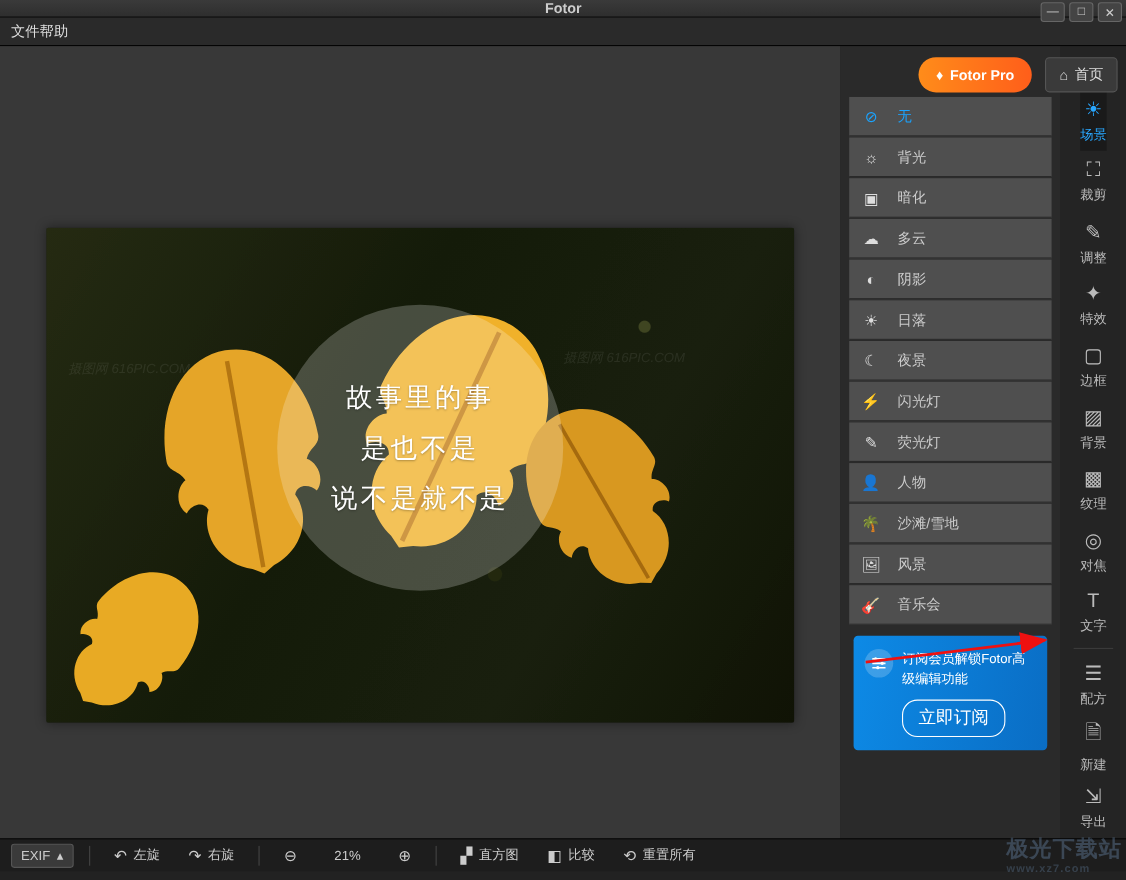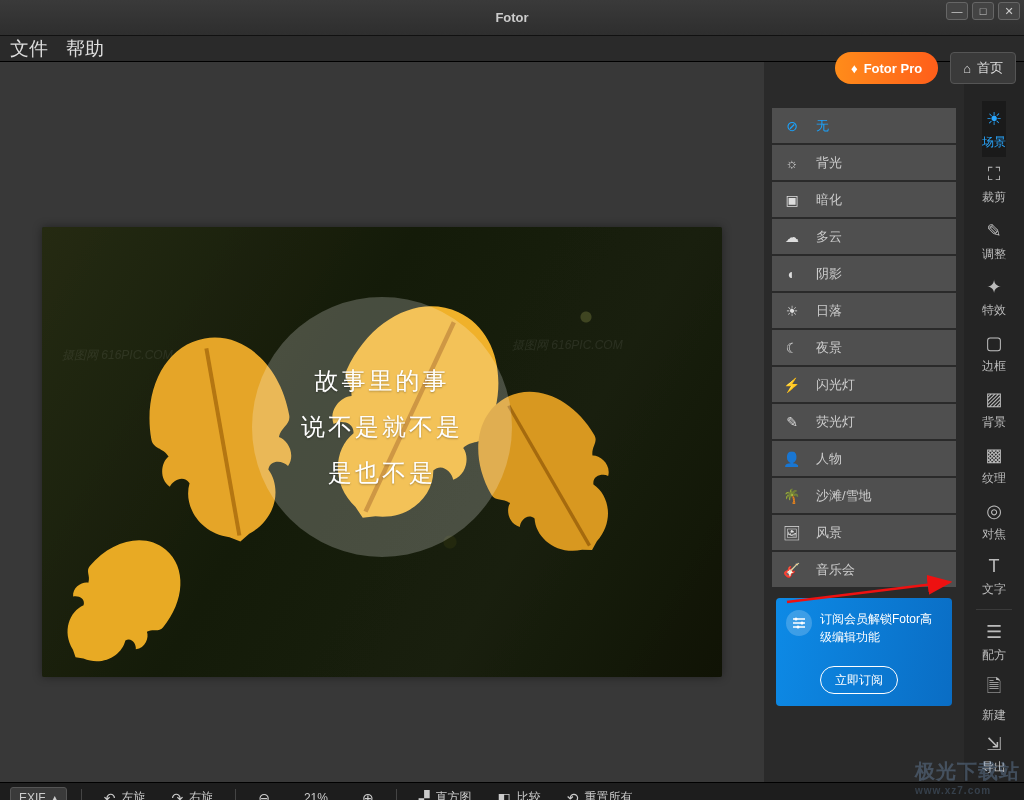--- a/index.html
+++ b/index.html
@@ -1,25 +1,25 @@
 <!DOCTYPE html>
 <html><head>
 <meta charset="utf-8">
 <style>
 * { margin: 0; padding: 0; box-sizing: border-box; font-family: "Microsoft YaHei", sans-serif; }
 body { width: 1024px; height: 800px; background: #222; overflow: hidden; }
 
 
-.titlebar { height: 36px; background: linear-gradient(#3a3a3a,#2e2e2e); display: flex; align-items: center; position: relative; border-bottom: 1px solid #111; padding-left: 16px; }
+.titlebar { height: 16px; background: linear-gradient(#3a3a3a,#2e2e2e); display: flex; align-items: center; position: relative; border-bottom: 1px solid #111; padding-left: 16px; }
 .titlebar .title { position: absolute; left: 50%; transform: translateX(-50%); color: #ccc; font-size: 13px; font-weight: bold; }
 .win-controls { position: absolute; right: 4px; top: 2px; display: flex; gap: 4px; }
 .win-btn { width: 22px; height: 18px; background: #444; border: 1px solid #666; border-radius: 3px; display: flex; align-items: center; justify-content: center; color: #ccc; font-size: 11px; cursor: pointer; }
 
 
-.menubar { height: 26px; background: #2a2a2a; display: flex; align-items: center; padding-left: 10px; gap: 18px; color: #ddd; font-size: 19px; border-bottom: 1px solid #000; }
+.menubar { height: 26px; background: #2a2a2a; display: flex; align-items: center; padding-left: 10px; gap: 0; color: #ddd; font-size: 13px; border-bottom: 1px solid #000; }
 .menubar span { cursor: pointer; }
 
 
 .main { display: flex; height: 720px; }
 .canvas-area { flex: 1; background: #383838; display: flex; align-items: center; justify-content: center; position: relative; padding-top: 60px; }
 
 
 .canvas-img { width: 680px; height: 450px; position: relative; border-radius: 2px; overflow: hidden; background: #222; box-shadow: 0 0 10px rgba(0,0,0,.4); }
 .grass { position:absolute; inset:0; background:
   radial-gradient(circle at 20% 30%, #3a3e22 0 8px, transparent 9px),
@@ -48,21 +48,21 @@
 .preset-header { background: linear-gradient(#1897f2,#0b7fd6); color:#fff; height: 36px; margin: 0 4px 6px; border-radius: 3px; display:flex; align-items:center; padding-left:8px; gap:12px; font-size: 13px; }
 .preset-header .hicon { width:22px; height:22px; background:#fff; border-radius:3px; display:flex; align-items:center; justify-content:center; }
 .preset-list { display:flex; flex-direction:column; gap:1px; padding: 0 4px; max-height: 560px; overflow:hidden; }
 .preset-item { height: 36px; background:#4f4f4f; display:flex; align-items:center; padding-left:10px; gap:14px; color:#ccc; font-size:13px; cursor:pointer; border-bottom:1px solid #2a2a2a; }
 .preset-item.active { color:#1aa4ff; }
 .preset-item .picon { width:20px; height:20px; display:flex; align-items:center; justify-content:center; font-size:14px; color:#ddd; }
 .preset-item.active .picon { color:#1aa4ff; }
 
 .promo { margin: 10px 8px 0; background: linear-gradient(100deg,#0d8ae6,#0a6dc4); border-radius:4px; padding:12px 10px 12px 44px; position:relative; color:#fff; font-size:12px; line-height:1.5; }
 .promo .promo-icon { position:absolute; left:10px; top:12px; width:26px; height:26px; border-radius:50%; background:rgba(255,255,255,.2); display:flex; align-items:center; justify-content:center; }
-.promo .sub-btn { margin-top:20px; border:1px solid #fff; border-radius:14px; padding:4px 14px; font-size:12px; display:inline-block; cursor:pointer; }
+.promo .sub-btn { margin-top:10px; border:1px solid #fff; border-radius:14px; padding:4px 14px; font-size:16px; display:inline-block; cursor:pointer; }
 
 
 .tool-strip { width: 60px; background:#242424; display:flex; flex-direction:column; align-items:center; padding-top:0; font-size:12px; color:#bbb; }
 .tool-strip .strip-gap { height: 50px; }
 .tool-item { width:100%; height:56px; display:flex; flex-direction:column; align-items:center; justify-content:center; gap:4px; cursor:pointer; position:relative; }
 .tool-item.active { background:#1a1a1a; color:#29a7ff; }
 .tool-item .ticon { font-size:18px; }
 .tool-sep { width: 60%; height:1px; background:#3a3a3a; margin:4px 0; }
 
 
@@ -138,22 +138,22 @@
         </div>
       <div class="leaf leaf4">
           <svg viewBox="0 0 100 110">
             <path d="M50 5 C30 5 15 25 15 50 C15 55 20 55 22 60 C18 62 15 70 20 75 C22 72 28 70 30 75 C25 85 30 100 45 105 L50 108 L55 105 C70 100 75 85 70 75 C72 70 78 72 80 75 C85 70 82 62 78 60 C80 55 85 55 85 50 C85 25 70 5 50 5 Z" fill="#e8aa24"></path>
           </svg>
         </div>
       <div class="watermark wm1">摄图网 616PIC.COM</div>
       <div class="watermark wm2">摄图网 616PIC.COM</div>
       <div class="circle-overlay">
         <span>故事里的事</span>
+        <span>是也不是</span>
         <span>说不是就不是</span>
-        <span>是也不是</span>
       </div>
     </div>
   </div>
 
   <div class="side-panel" style="padding-top:46px;">
     <div class="preset-list" id="preset-list">
         <div class="preset-item active">
           <span class="picon">⊘</span>
           <span>无</span>
         </div>

